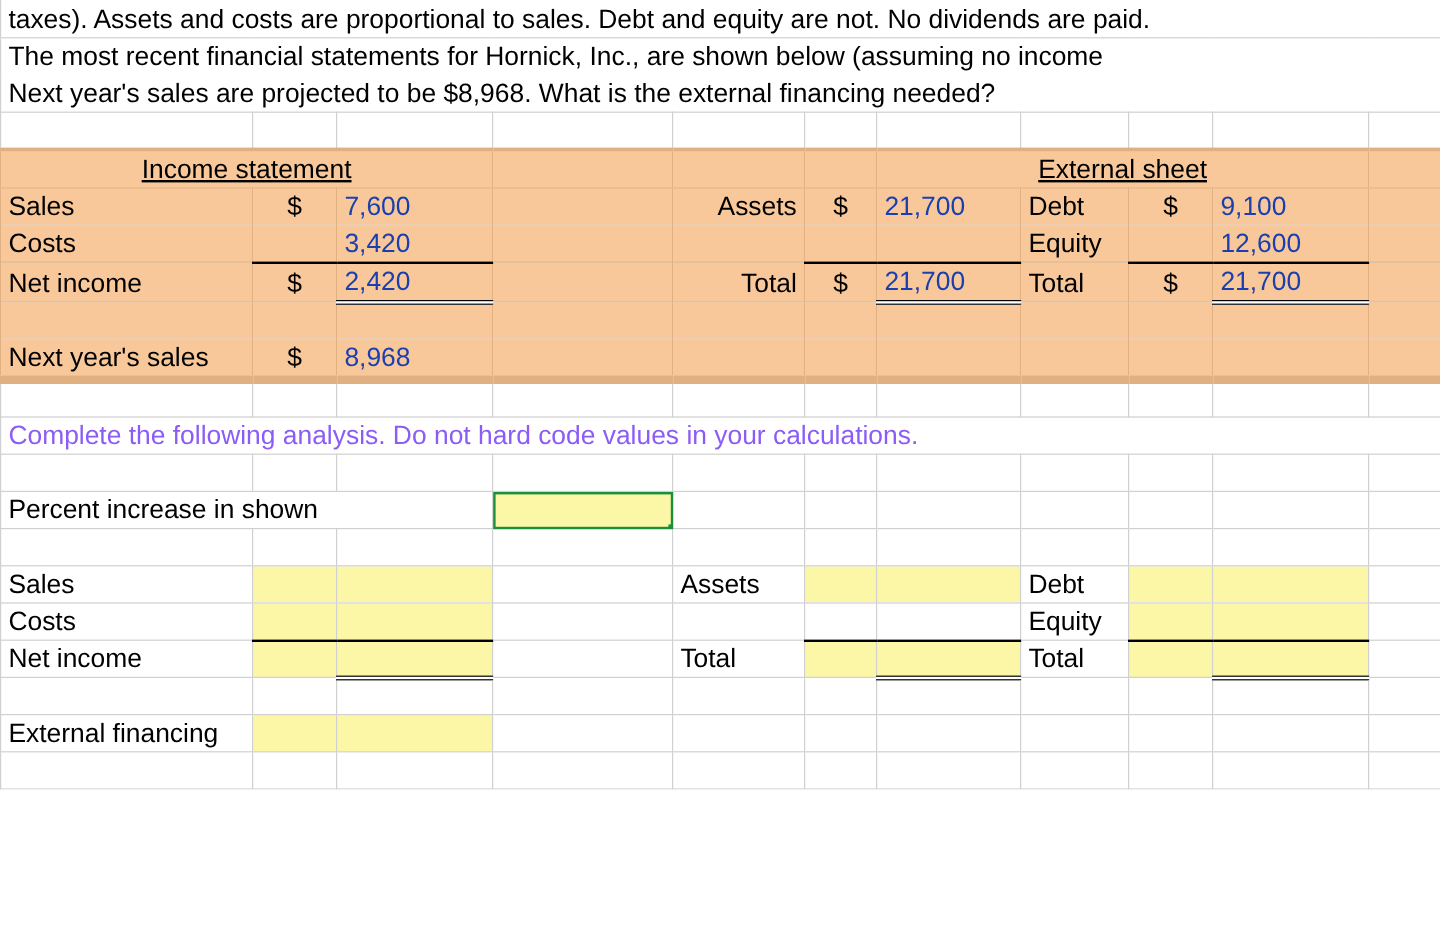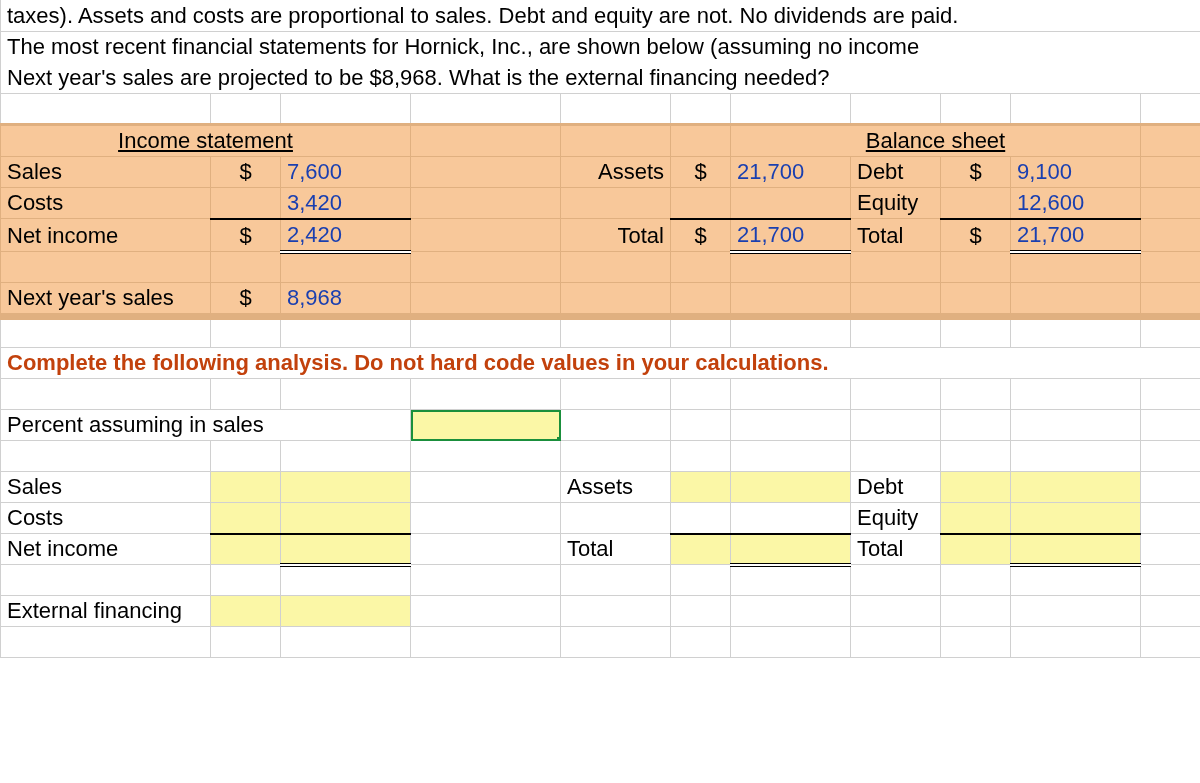--- a/index.html
+++ b/index.html
@@ -35,21 +35,21 @@
   .orange-top td { border-top: 3px solid #2a59b8; text-align: center; }
   .orange-bottom td { border-bottom: 7px solid #f97316; }
   .orange td { border-left-color: #e0b080; border-right-color: #e0b080; border-top-color: #e0b080; border-bottom-color: #e0b080;}
   .underline { text-decoration: underline; }
   .num { color: #1a3fb0; text-align: left; }
   .dollar { text-align: center; }
   .center { text-align: center; }
   .right { text-align: right; }
   .top-line { border-top: 2px solid #000 !important; }
   .dbl-under { border-bottom: 4px double #000 !important; margin-left: 30px; }
-  .red { color: #c2410c; font-weight: bold; }
+  .red { color: #8b5cf6; font-weight: normal; }
   .yellow { background: #fbf7a6 !important; }
   .selected {
     outline: 2px solid #1a8f3c;
     outline-offset: -2px;
     background: #fbf7a6 !important;
     position: relative;
   }
   .selected::after {
     content: "";
     position: absolute;
@@ -110,21 +110,21 @@
         <td></td>
         <td></td>
         <td></td>
   </tr>
 
   <tr class="orange orange-top">
     <td colspan="3" class="underline center">Income statement</td>
     <td></td>
         <td></td>
         <td></td>
-    <td colspan="4" class="underline center">Balance sheet</td>
+    <td colspan="4" class="underline center">External sheet</td>
     <td></td>
   </tr>
   <tr class="orange">
     <td>Sales</td>
     <td class="dollar">$</td>
     <td class="num">7,600</td>
     <td></td>
     <td class="right">Assets</td>
     <td class="dollar">$</td>
     <td class="num">21,700</td>
@@ -212,21 +212,21 @@
         <td></td>
         <td></td>
         <td></td>
         <td></td>
         <td></td>
         <td></td>
         <td></td>
   </tr>
 
   <tr>
-    <td colspan="3">Percent assuming in sales</td>
+    <td colspan="3">Percent increase in shown</td>
     <td class="selected"></td>
     <td></td>
         <td></td>
         <td></td>
         <td></td>
         <td></td>
         <td></td>
         <td></td>
   </tr>
 

